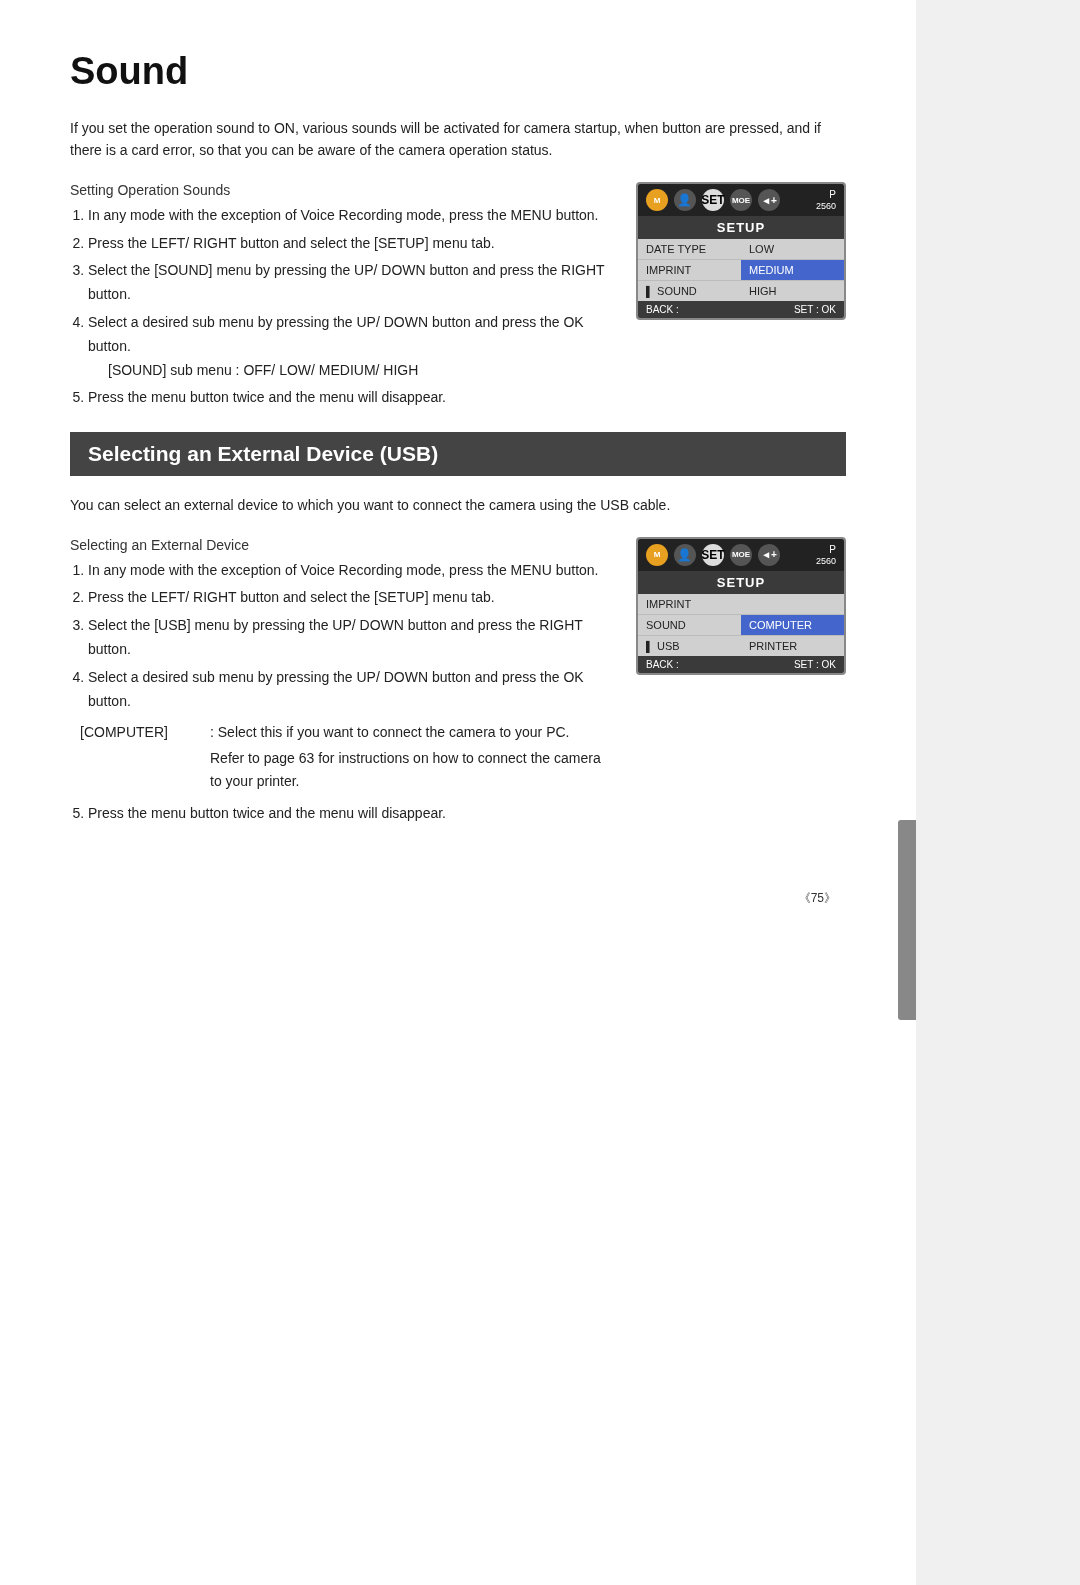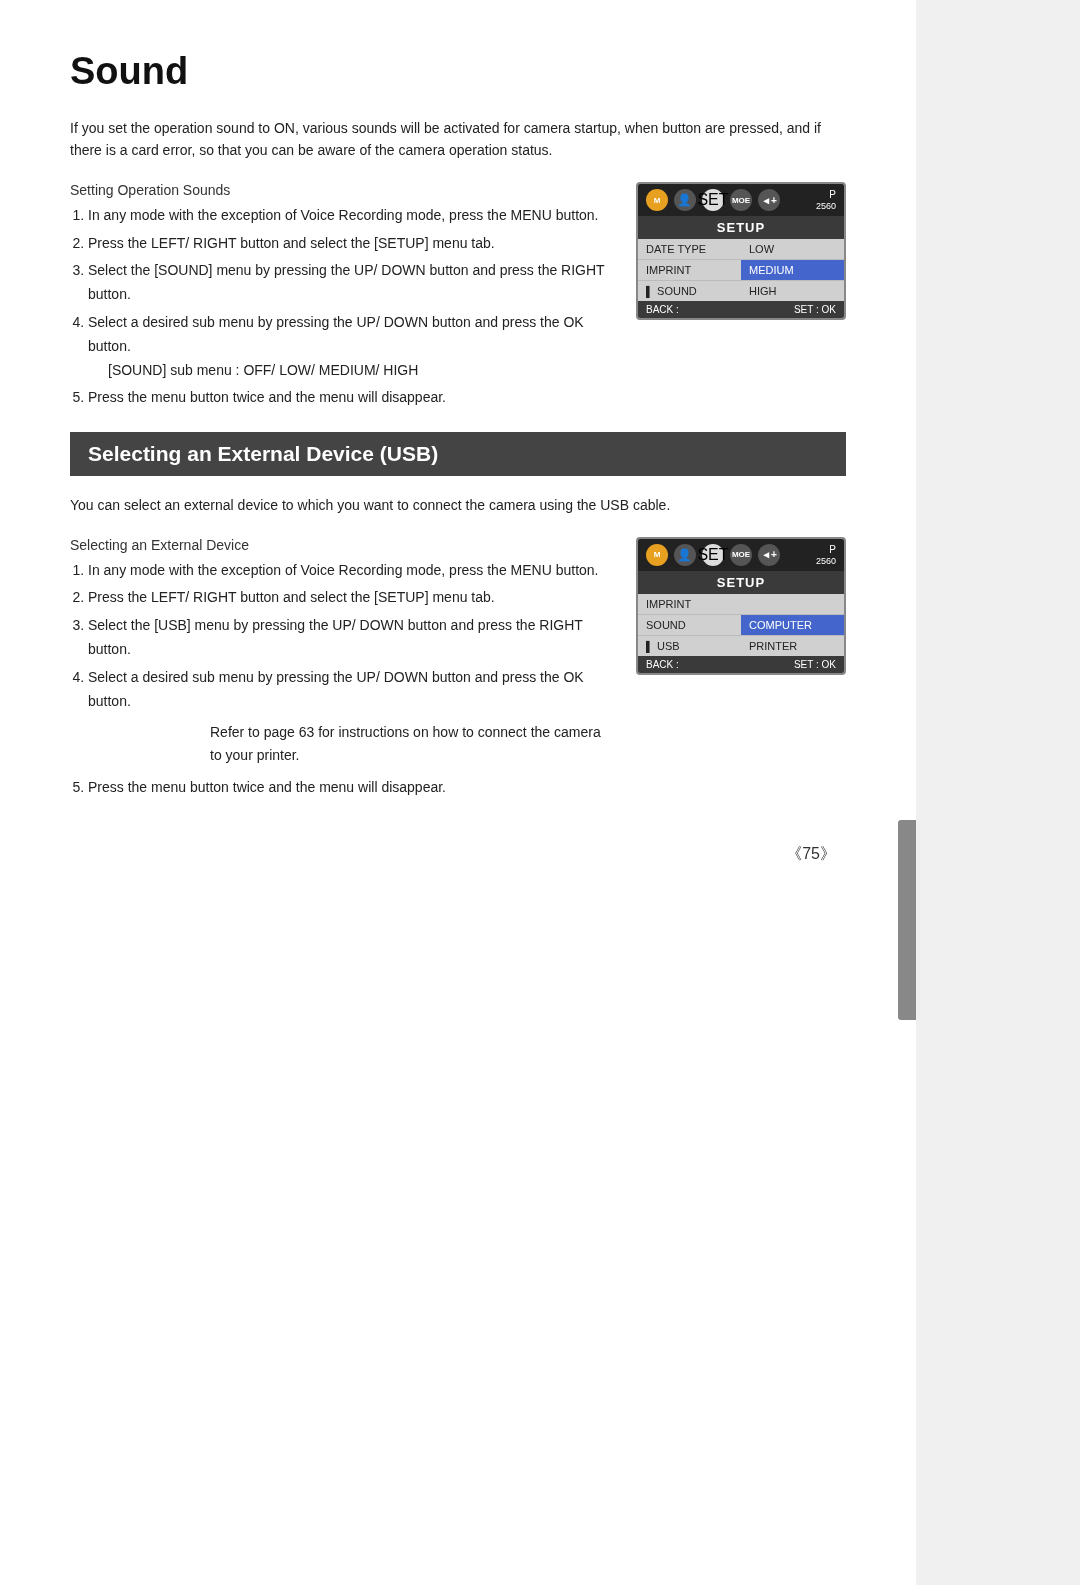--- a/index.html
+++ b/index.html
@@ -140,22 +140,22 @@
       align-items: center;
       justify-content: center;
       color: #fff;
       font-size: 9px;
       font-weight: bold;
     }
 
     .cam-icon.active-set {
       background: #ddd;
       color: #000;
-      font-weight: normal;
-      font-size: 16px;
+      font-weight: bold;
+      font-size: 12px;
     }
 
     .cam-icon.my {
       background: #e8a020;
       color: #fff;
       font-size: 8px;
     }
 
     .cam-info {
       color: #aaa;
@@ -226,23 +226,23 @@
       background: #3a3a3a;
       display: flex;
       justify-content: space-between;
       padding: 3px 8px;
       font-size: 10px;
       color: #fff;
     }
 
     .page-number {
       text-align: right;
-      font-size: 16px;
+      font-size: 12px;
       color: #333;
-      margin-top: 40px;
+      margin-top: 60px;
       padding-right: 10px;
     }
 
     .right-edge-bar {
       position: absolute;
       right: 0;
       top: 820px;
       width: 18px;
       height: 200px;
       background: #888;
@@ -321,20 +321,26 @@
     <div class="text-col">
       <p class="sub-heading">Selecting an External Device</p>
       <ol>
         <li><span>In any mode with the exception of Voice Recording mode, press the MENU button.</span></li>
         <li><span>Press the LEFT/ RIGHT button and select the [SETUP] menu tab.</span></li>
         <li><span>Select the [USB] menu by pressing the UP/ DOWN button and press the RIGHT button.</span></li>
         <li><span>Select a desired sub menu by pressing the UP/ DOWN button and press the OK button.</span></li>
       </ol>
 
       <div class="definition-block">
+        <div class="def-row">
+          <span class="def-term">[COMPUTER]</span>
+          <span class="def-desc">
+            <span>:</span> <span>Select this if you want to connect the camera to your PC.</span>
+          </span>
+        </div>
 
         <div class="def-indent">Refer to page 63 for instructions on how to connect the camera to your printer.</div>
       </div>
 
       <ol start="5" style="margin-top:10px;">
         <li><span>Press the menu button twice and the menu will disappear.</span></li>
       </ol>
     </div>
 
     <div class="image-col">

